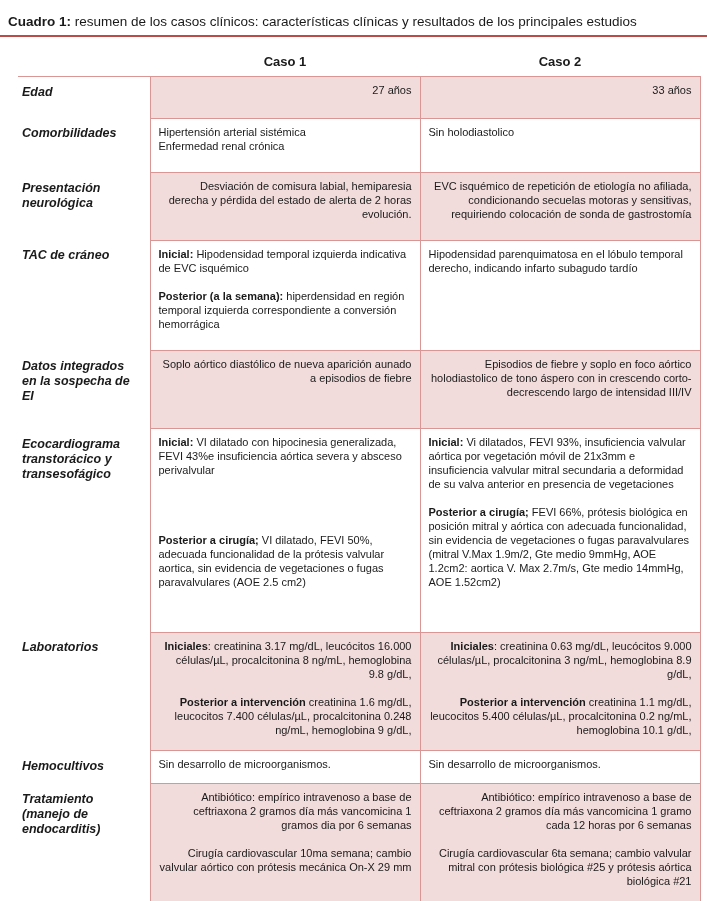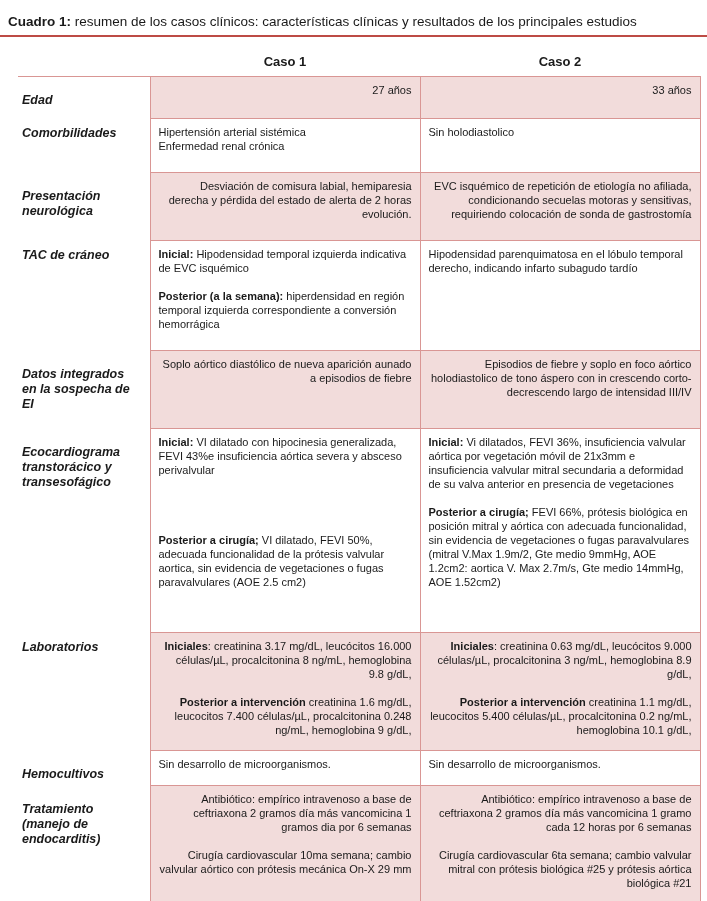--- a/index.html
+++ b/index.html
@@ -31,21 +31,21 @@
   }
   table.crt{
     margin-left:18px;width:682px;
     border-collapse:collapse;table-layout:fixed;
   }
   table.crt td{vertical-align:top;}
   td.label{
     border:none;
     font-weight:bold;font-style:italic;font-size:12.5px;line-height:15px;
     vertical-align:middle;
-    padding:16px 10px 4px 4px;
+    padding:8px 10px 4px 4px;
   }
   td.data{
     border:1px solid var(--table-border);
     font-size:11px;line-height:14px;
     padding:6px 8px 4px 8px;
   }
   tr.shaded td.data{background:var(--shaded-cell);text-align:right;}
   tr:first-child td{border-top:1px solid var(--table-border);}
   
   tr:nth-child(1) td{height:42px;}
@@ -145,21 +145,21 @@
         </td>
         <td class="data">
           <div class="para"><span class="b">Inicial:</span><span> VI dilatado con hipocinesia generalizada, FEVI 43%e insuficiencia aórtica severa y absceso perivalvular</span></div>
           <div class="para">&nbsp;</div>
           <div class="para">&nbsp;</div>
           <div class="para">&nbsp;</div>
           <div class="para">&nbsp;</div>
           <div class="para"><span class="b">Posterior a cirugía;</span><span> VI dilatado, FEVI 50%, adecuada funcionalidad de la prótesis valvular aortica, sin evidencia de vegetaciones o fugas paravalvulares (AOE 2.5 cm2)</span></div>
         </td>
         <td class="data">
-          <div class="para"><span class="b">Inicial:</span><span> Vi dilatados, FEVI 36%, insuficiencia valvular aórtica por vegetación móvil de 21x3mm e insuficiencia valvular mitral secundaria a deformidad de su valva anterior en presencia de vegetaciones</span></div>
+          <div class="para"><span class="b">Inicial:</span><span> Vi dilatados, FEVI 93%, insuficiencia valvular aórtica por vegetación móvil de 21x3mm e insuficiencia valvular mitral secundaria a deformidad de su valva anterior en presencia de vegetaciones</span></div>
           <div class="para">&nbsp;</div>
           <div class="para"><span class="b">Posterior a cirugía;</span><span> FEVI 66%, prótesis biológica en posición mitral y aórtica con adecuada funcionalidad, sin evidencia de vegetaciones o fugas paravalvulares (mitral V.Max 1.9m/2, Gte medio 9mmHg, AOE 1.2cm2: aortica V. Max 2.7m/s, Gte medio 14mmHg, AOE 1.52cm2)</span></div>
         </td>
       </tr>
       <tr class="shaded">
         <td class="label">
           <div class="para"><span>Laboratorios</span></div>
         </td>
         <td class="data">
           <div class="para"><span class="b">Iniciales</span><span>: creatinina 3.17 mg/dL, leucócitos 16.000 células/µL, procalcitonina 8 ng/mL, hemoglobina 9.8 g/dL,</span></div>

